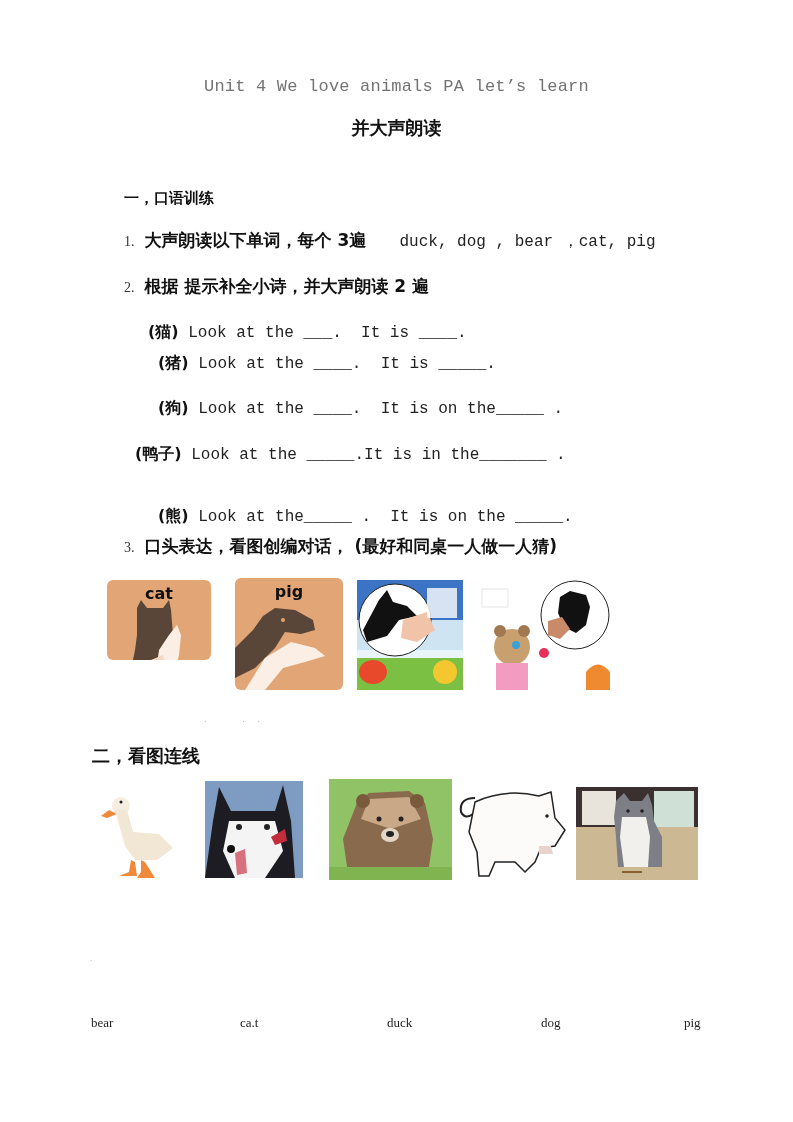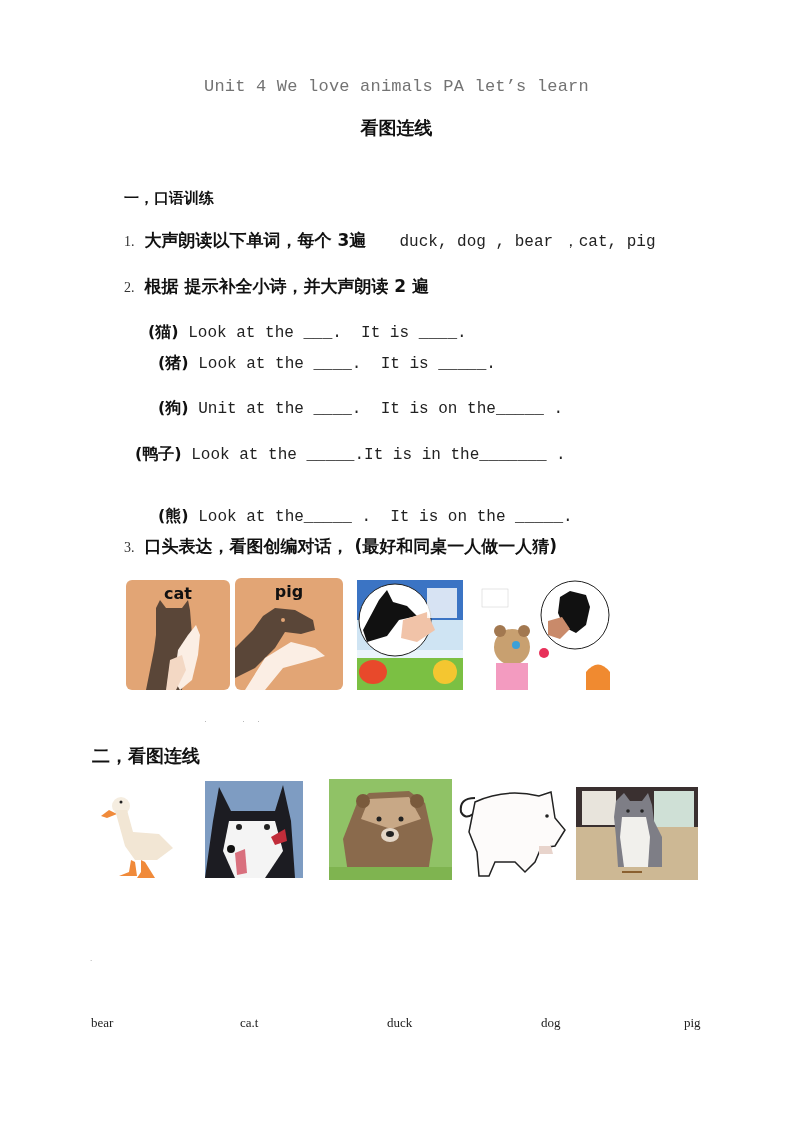--- a/index.html
+++ b/index.html
@@ -32,44 +32,44 @@
   .shadow-card .word { position: absolute; top: 4px; left: 0; width: 100%; text-align: center;
     font-family: "DejaVu Sans", sans-serif; font-weight: bold; font-size: 16px; color: #111; }
 
   .match-word { position: absolute; top: 1015px; font-family: "Liberation Serif", serif; font-size: 13px; color: #222; }
   .stray { position: absolute; font-size: 9px; color: #999; }
 </style>
 </head>
 <body>
 
 <div class="abs title-en">Unit 4 We love animals PA let’s learn</div>
-<div class="abs title-zh">看图连线</div>
+<div class="abs title-zh">并大声朗读</div>
 
 <div class="abs sec-head sec1">一，口语训练</div>
 
 <div class="abs q q1">
   <span class="num">1.</span><span class="zh">大声朗读以下单词，每个 3遍</span>
   <span class="en" style="margin-left:29px">duck,  dog ,  bear  ，cat,  pig</span>
 </div>
 
 <div class="abs q q2">
   <span class="num">2.</span><span class="zh">根据 提示补全小诗，并大声朗读 2 遍</span>
 </div>
 
 <div class="abs poem" style="top:322px; left:148px;"><span class="lbl">(猫)</span><span> Look at the ___.  It is ____.</span></div>
 <div class="abs poem" style="top:353px; left:158px;"><span class="lbl">(猪)</span><span> Look at the ____.  It is _____.</span></div>
-<div class="abs poem" style="top:398px; left:158px;"><span class="lbl">(狗)</span><span> Unit at the ____.  It is on the_____ .</span></div>
+<div class="abs poem" style="top:398px; left:158px;"><span class="lbl">(狗)</span><span> Look at the ____.  It is on the_____ .</span></div>
 <div class="abs poem" style="top:444px; left:135px;"><span class="lbl">(鸭子)</span><span> Look at the _____.It is in the_______ .</span></div>
 <div class="abs poem" style="top:490px; left:158px;margin-top:16px;"><span class="lbl">(熊)</span><span> Look at the_____ .  It is on the _____.</span></div>
 
 <div class="abs q q3">
   <span class="num">3.</span><span class="zh">口头表达，看图创编对话，  (最好和同桌一人做一人猜)</span>
 </div>
 
-<div class="pic shadow-card" style="left:126px; top:580px; width:104px; height:110px;">
+<div class="pic shadow-card" style="left:107px; top:580px; width:104px; height:80px;">
   <div class="word">cat</div>
   <svg width="104" height="110" viewBox="0 0 104 110">
     <path d="M30 28 L34 20 L40 28 L56 28 L62 20 L64 30 L66 55 L60 70 L56 110 L20 110 L28 70 L30 55 Z" fill="#5a4638"></path>
     <path d="M62 55 L70 45 L74 55 L72 75 L66 100 L54 110 L48 100 L52 70 Z" fill="#fbeee4"></path>
     <path d="M44 80 L56 75 L60 90 L50 110 L40 110 Z" fill="#f3d8c4"></path>
   </svg>
 </div>
 <div class="pic shadow-card" style="left:235px; top:578px; width:108px; height:112px;">
   <div class="word">pig</div>
   <svg width="108" height="112" viewBox="0 0 108 112">

